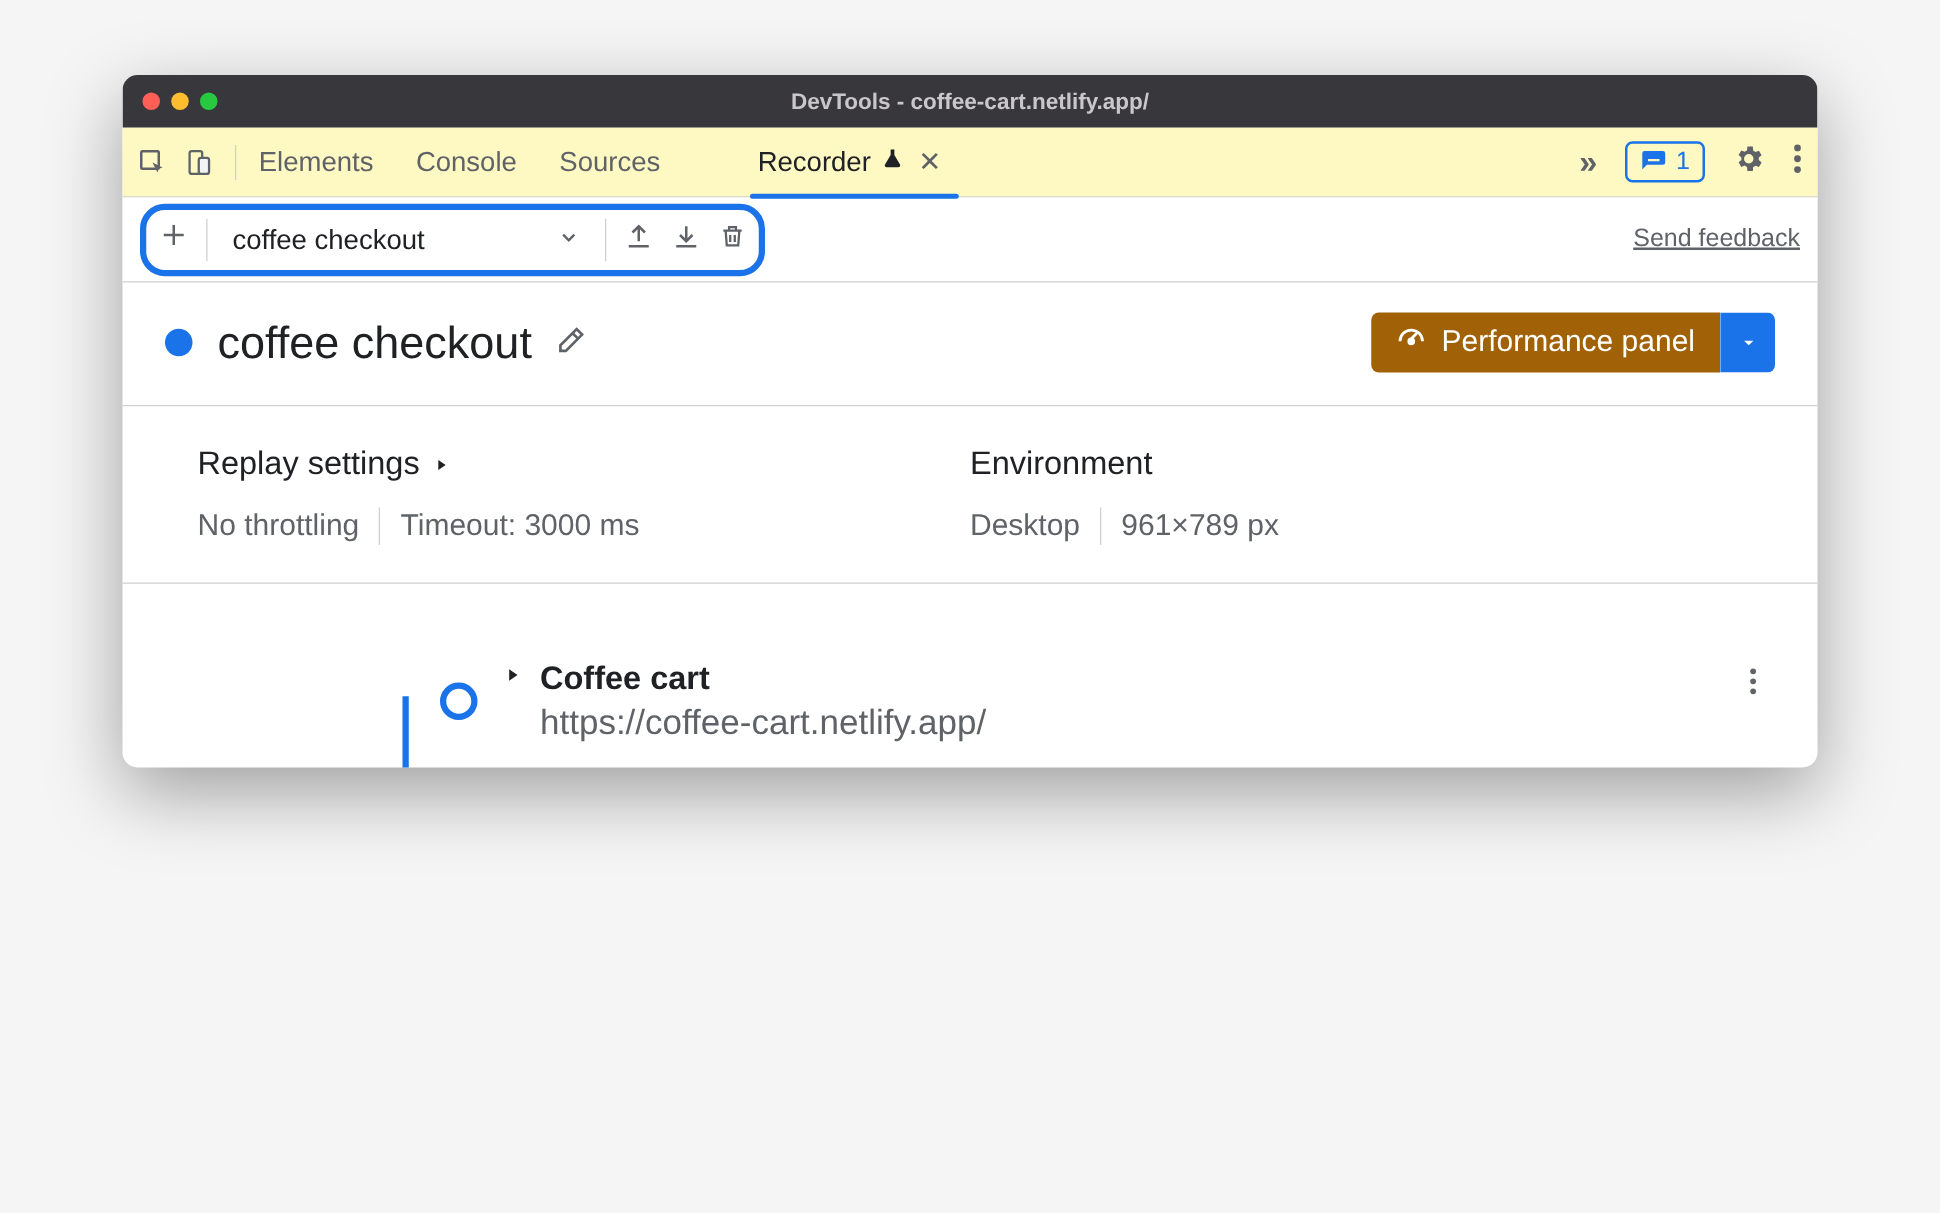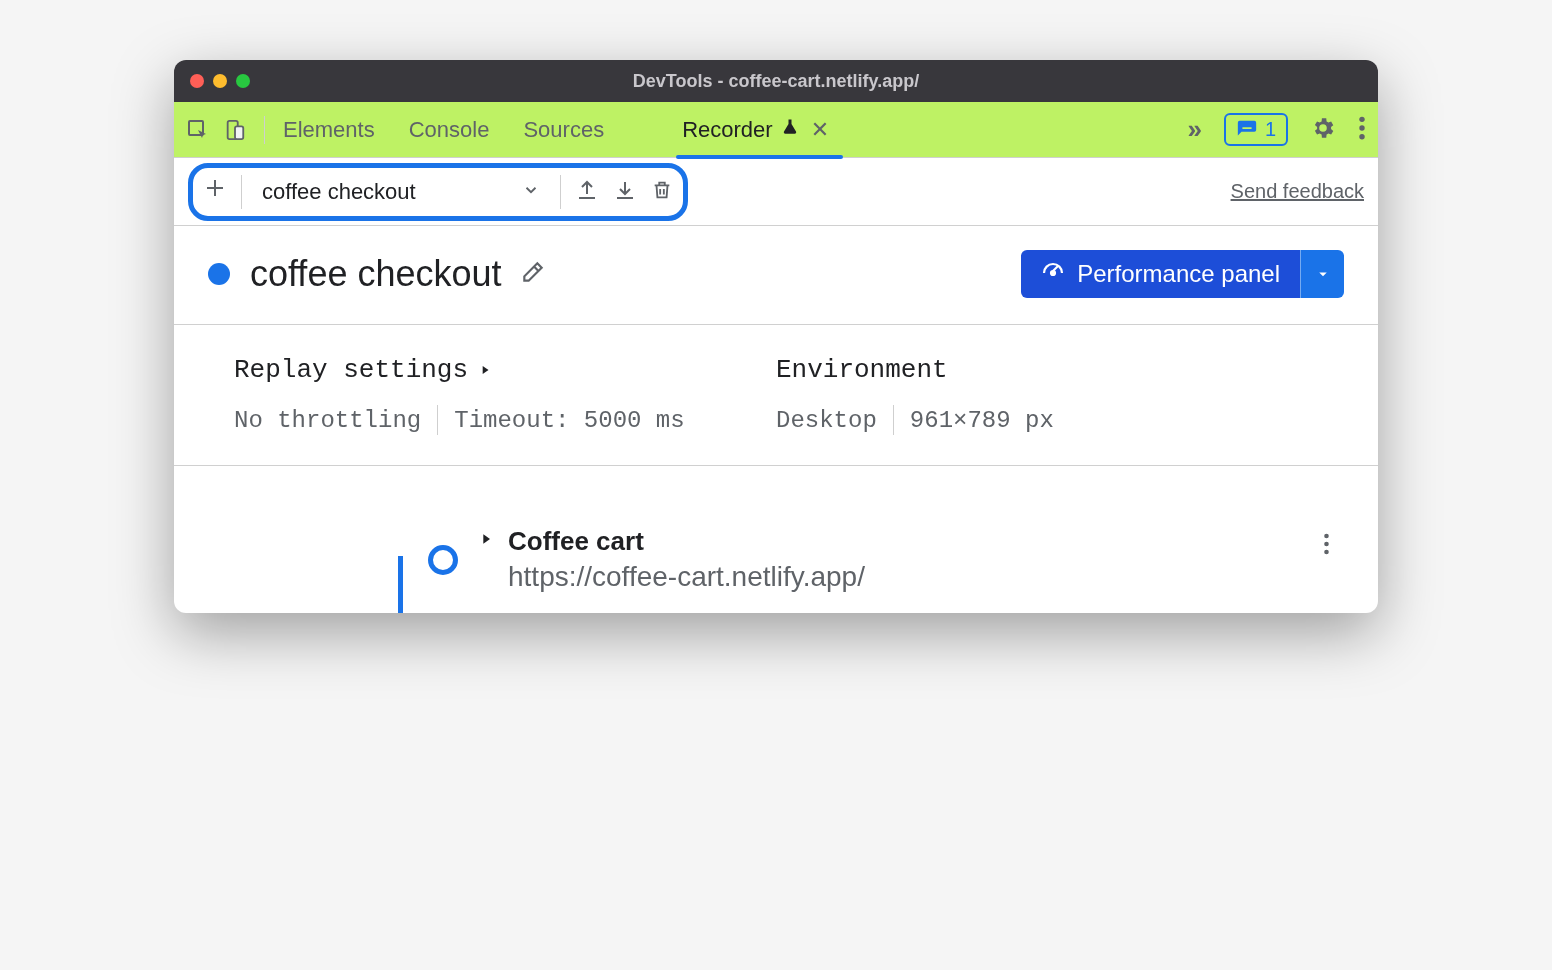--- a/index.html
+++ b/index.html
@@ -6,21 +6,21 @@
     body {
       font-family: -apple-system, BlinkMacSystemFont, "Segoe UI", Helvetica, Arial, sans-serif;
       background: #f5f5f5;
       display: flex;
       align-items: flex-start;
       justify-content: center;
       padding: 60px;
       min-height: 970px;
     }
     .window {
-      width: 1204px;
+      width: 1356px;
       background: #fff;
       border-radius: 12px;
       box-shadow: 0 20px 60px rgba(0,0,0,0.35);
       overflow: hidden;
     }
     .titlebar {
       background: #38373c;
       height: 42px;
       display: flex;
       align-items: center;
@@ -39,21 +39,21 @@
       position: absolute;
       left: 50%;
       transform: translateX(-50%);
       color: #c9c7cc;
       font-size: 18px;
       font-weight: 600;
     }
     .tabs-row {
       display: flex;
       align-items: center;
-      background: #bef264;
+      background: #fef9c3;
       border-bottom: 1px solid #d0d0d0;
       height: 56px;
       padding: 0 12px;
     }
     .left-icons { display: flex; align-items: center; gap: 14px; }
     .icon-btn { display: inline-flex; align-items: center; justify-content: center; color: #5f6368; }
     .icon-btn svg { display: block; }
     .vdiv { width: 1px; height: 28px; background: #cfcfcf; margin: 0 18px; }
     .tabs { display: flex; align-items: center; gap: 34px; }
     .tab { font-size: 22px; color: #5f6368; position: relative; padding: 14px 0; display: flex; align-items: center; gap: 8px; }
@@ -99,25 +99,25 @@
       border-bottom:1px solid #d0d0d0;
     }
     .status-dot { width:22px;height:22px;border-radius:50%;background:#1a73e8;margin-right:20px;}
     .rec-title { font-size:36px; font-weight:400; color:#202124; margin-right:18px;}
     .edit-icon { color:#5f6368;}
     .header-right { margin-left:auto; display:flex; align-items:center; gap:18px;}
     .btn { display:inline-flex; align-items:center; gap:10px; font-size:24px; height:48px; border-radius:6px; padding: 0 22px; cursor:default;}
     .btn-outline { border:1.5px solid #c7c7c7; color:#1a73e8; font-weight:600;}
     .btn-outline svg { color:#1a73e8;}
     .btn-primary-group { display:inline-flex; height:48px;}
-    .btn-primary { background:#1d4ed8; color:#fff; border-radius:6px 0 0 6px; font-size:24px; display:inline-flex;align-items:center;gap:12px;padding:0 20px;}
+    .btn-primary { background:#a16207; color:#fff; border-radius:6px 0 0 6px; font-size:24px; display:inline-flex;align-items:center;gap:12px;padding:0 20px;}
     .btn-primary .gauge-icon { color:#fff;}
     .btn-caret { background:#1a73e8; color:#fff; width:44px;display:inline-flex;align-items:center;justify-content:center;border-left:1px solid rgba(255,255,255,0.4);border-radius:0 6px 6px 0;}
     
-    .settings-row { display:flex; padding: 30px 60px 30px 60px; border-bottom:1px solid #d0d0d0;font-family:Liberation Mono, monospace;}
+    .settings-row { display:flex; padding: 30px 60px 30px 60px; border-bottom:1px solid #d0d0d0;}
     .settings-col { flex:1; }
     .settings-h { font-size:26px; color:#202124; font-weight:400; display:flex;align-items:center;gap:10px;}
     .settings-h .tri { color:#202124;}
     .settings-vals { display:flex; align-items:center; gap:0; margin-top:20px; font-size:24px; color:#5f6368;}
     .settings-vals .seg { padding: 0 16px;}
     .settings-vals .seg:first-child{padding-left:0;}
     .settings-vals .vsep { width:1px; height:30px; background:#cfcfcf;}
     
     .steps { padding: 60px 44px 20px 44px; position:relative;}
     .step { display:flex; align-items:center; gap:20px; position: relative; padding-left: 210px;}
@@ -268,21 +268,21 @@
         <span>Replay settings</span>
         <span class="tri">
           <svg width="14" height="14" viewBox="0 0 24 24" fill="currentColor">
               <path d="M8 5l10 7-10 7V5z"></path>
             </svg>
         </span>
       </div>
       <div class="settings-vals">
         <span class="seg">No throttling</span>
         <span class="vsep"></span>
-        <span class="seg">Timeout: 5000 ms</span>
+        <span class="seg">Timeout: 3000 ms</span>
       </div>
     </div>
     <div class="settings-col">
       <div class="settings-h">
         <span>Environment</span>
       </div>
       <div class="settings-vals">
         <span class="seg">Desktop</span>
         <span class="vsep"></span>
         <span class="seg">961×789 px</span>

